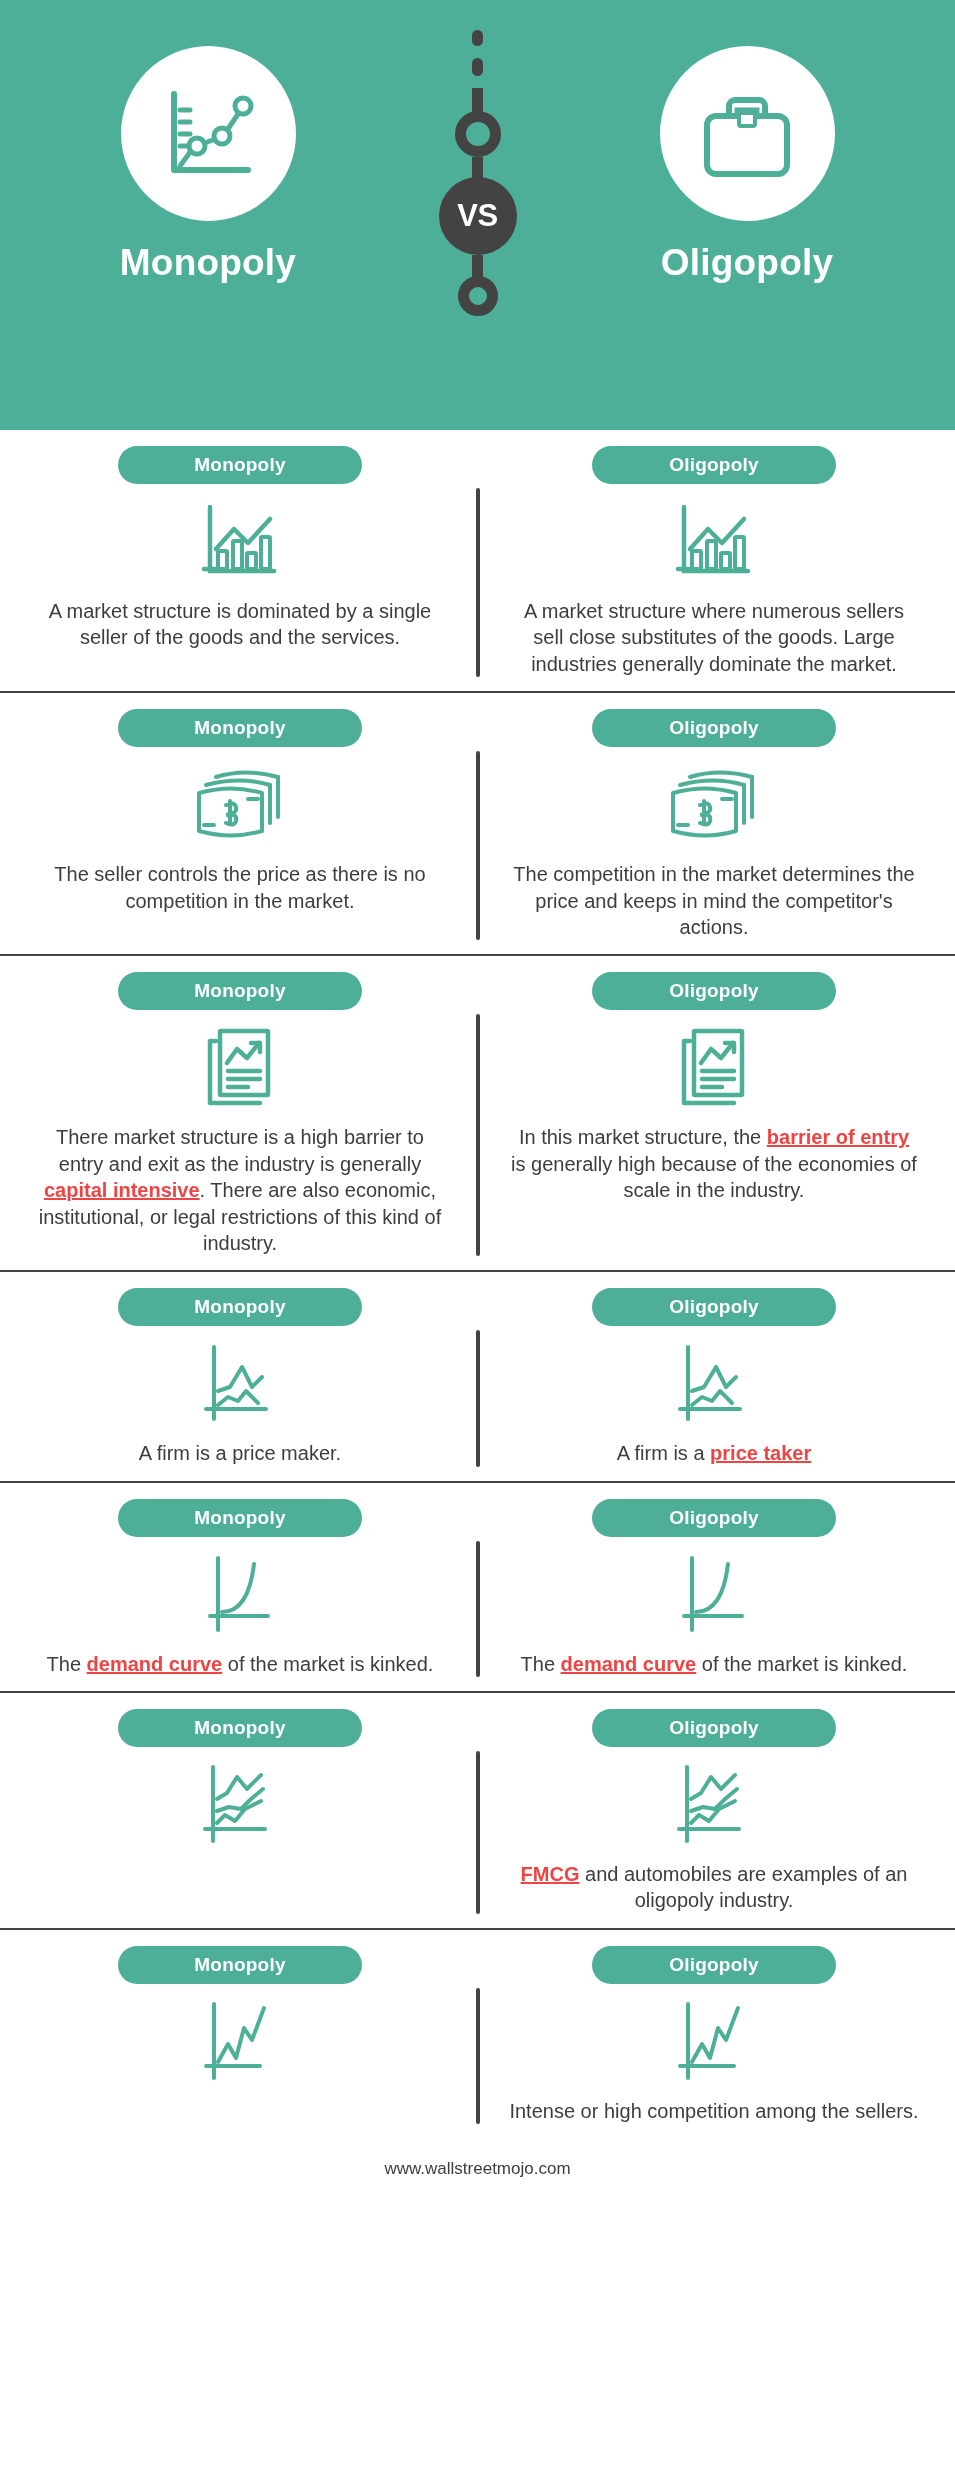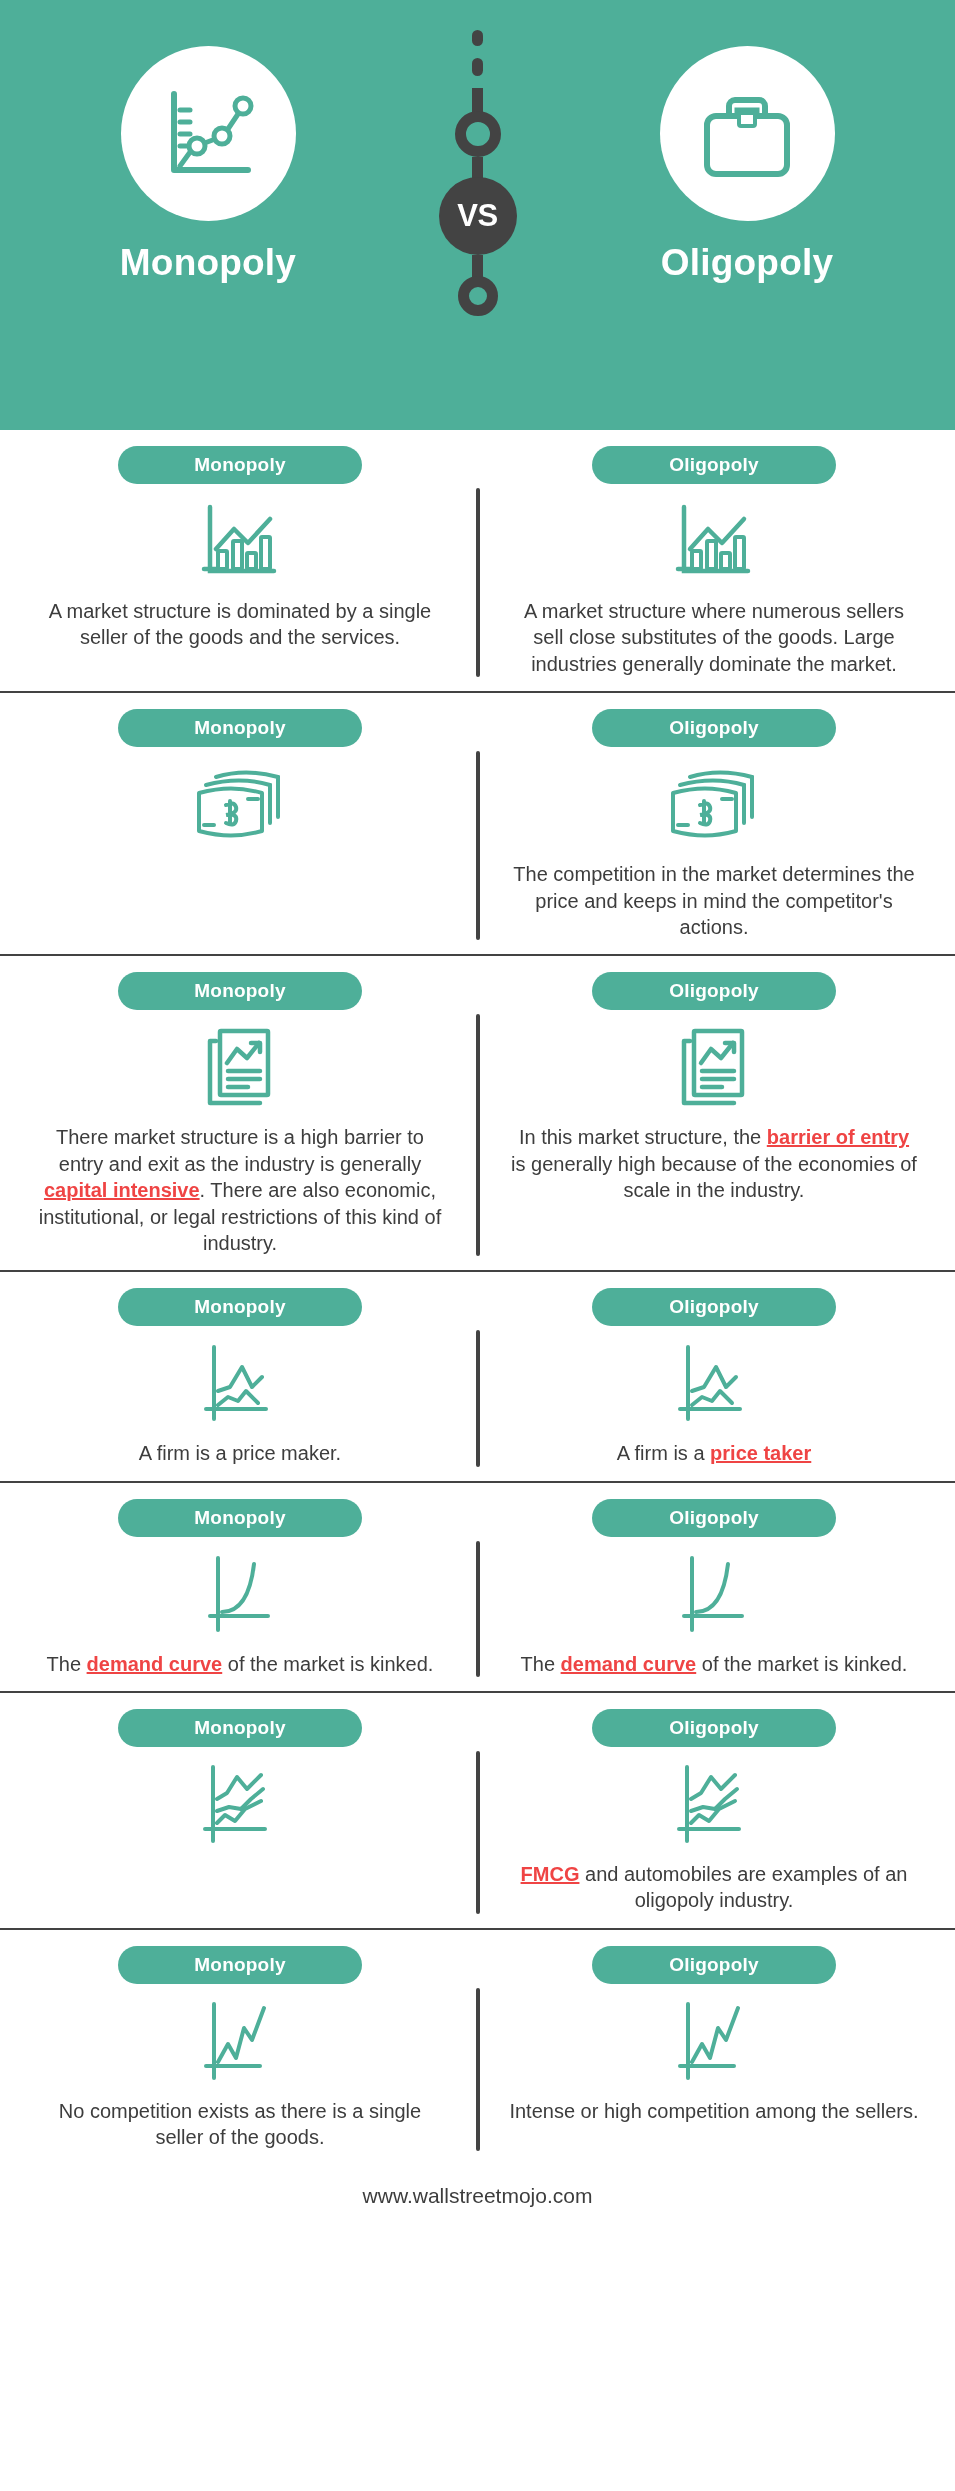--- a/index.html
+++ b/index.html
@@ -165,21 +165,21 @@
     top: 58px;
     bottom: 14px;
   }
 
   
   .footer {
     height: 62px;
     display: flex;
     align-items: center;
     justify-content: center;
-    font-size: 21px;
+    font-size: 17px;
     color: #3d3d3d;
     background: #ffffff;
   }
 
   svg { display: block; }
 </style>
 </head>
 <body>
 
 <div class="infographic">
@@ -268,20 +268,21 @@
           <div class="pill">Monopoly</div>
           <div class="row-icon">
             <svg width="92" height="72" viewBox="0 0 92 72" fill="none">
       <path d="M22 8 C42 2, 62 2, 84 8 L84 48" stroke="#4EAF99" stroke-width="4" stroke-linecap="round"></path>
       <path d="M12 16 C34 10, 56 10, 76 16 L76 54" stroke="#4EAF99" stroke-width="4" stroke-linecap="round"></path>
       <path d="M5 24 C28 18, 46 18, 68 24 L68 62 C46 68, 28 68, 5 62 Z" stroke="#4EAF99" stroke-width="4" stroke-linejoin="round"></path>
       <path d="M36 32 v22 M32 36 q8 -4 10 2 q2 6 -10 8 q12 -2 10 6 q-2 6 -10 2" stroke="#4EAF99" stroke-width="4" stroke-linecap="round" fill="none"></path>
       <path d="M54 30 h10 M10 56 h10" stroke="#4EAF99" stroke-width="4" stroke-linecap="round"></path>
     </svg>
           </div>
+          <div class="desc"><span>The seller controls the price as there is no competition in the market.</span></div>
         </div>
         <div class="row-divider"></div>
         <div class="cell right">
           <div class="pill">Oligopoly</div>
           <div class="row-icon">
             <svg width="92" height="72" viewBox="0 0 92 72" fill="none">
       <path d="M22 8 C42 2, 62 2, 84 8 L84 48" stroke="#4EAF99" stroke-width="4" stroke-linecap="round"></path>
       <path d="M12 16 C34 10, 56 10, 76 16 L76 54" stroke="#4EAF99" stroke-width="4" stroke-linecap="round"></path>
       <path d="M5 24 C28 18, 46 18, 68 24 L68 62 C46 68, 28 68, 5 62 Z" stroke="#4EAF99" stroke-width="4" stroke-linejoin="round"></path>
       <path d="M36 32 v22 M32 36 q8 -4 10 2 q2 6 -10 8 q12 -2 10 6 q-2 6 -10 2" stroke="#4EAF99" stroke-width="4" stroke-linecap="round" fill="none"></path>
@@ -403,21 +404,20 @@
       <div class="row">
         <div class="cell left">
           <div class="pill">Monopoly</div>
           <div class="row-icon">
             <svg width="80" height="84" viewBox="0 0 80 84" fill="none">
       <path d="M14 4 V78" stroke="#4EAF99" stroke-width="4" stroke-linecap="round"></path>
       <path d="M6 66 H60" stroke="#4EAF99" stroke-width="4" stroke-linecap="round"></path>
       <path d="M18 62 L28 44 L36 58 L44 28 L52 40 L64 8" stroke="#4EAF99" stroke-width="4" stroke-linecap="round" stroke-linejoin="round"></path>
     </svg>
           </div>
-          <div class="desc"><span>No competition exists as there is a single seller of the goods.</span></div>
         </div>
         <div class="row-divider"></div>
         <div class="cell right">
           <div class="pill">Oligopoly</div>
           <div class="row-icon">
             <svg width="80" height="84" viewBox="0 0 80 84" fill="none">
       <path d="M14 4 V78" stroke="#4EAF99" stroke-width="4" stroke-linecap="round"></path>
       <path d="M6 66 H60" stroke="#4EAF99" stroke-width="4" stroke-linecap="round"></path>
       <path d="M18 62 L28 44 L36 58 L44 28 L52 40 L64 8" stroke="#4EAF99" stroke-width="4" stroke-linecap="round" stroke-linejoin="round"></path>
     </svg>

